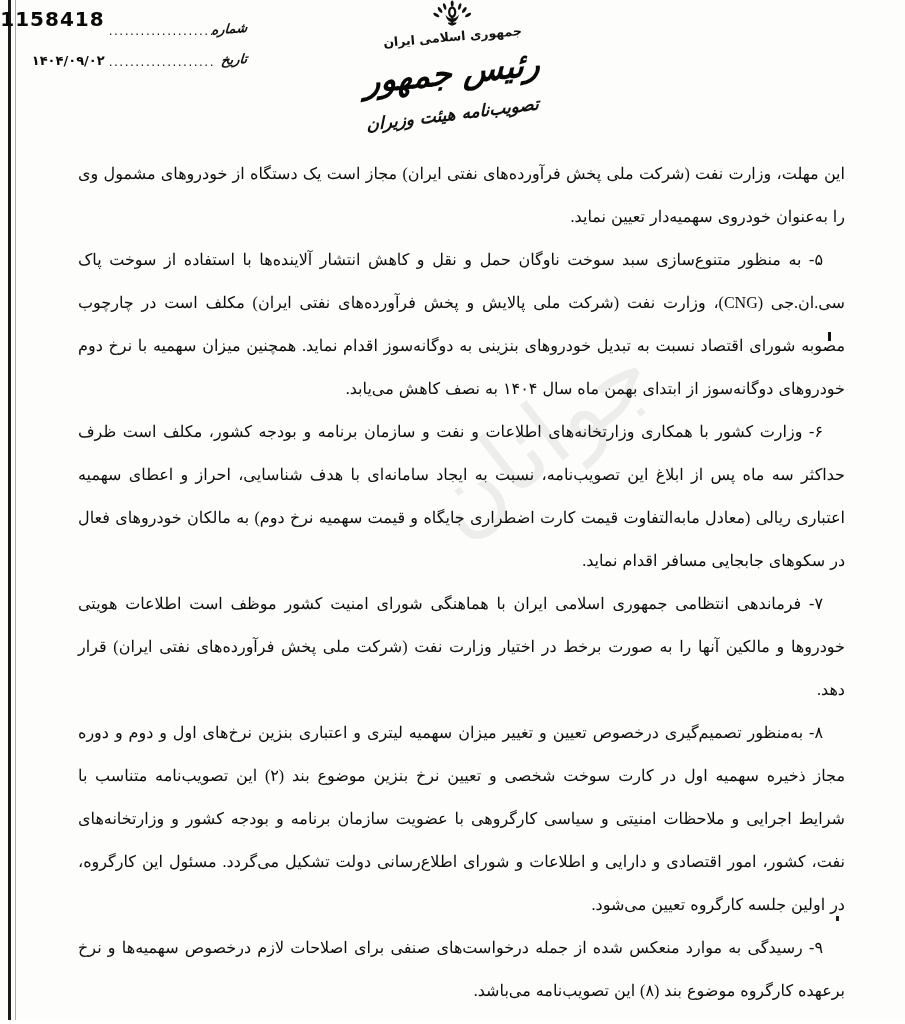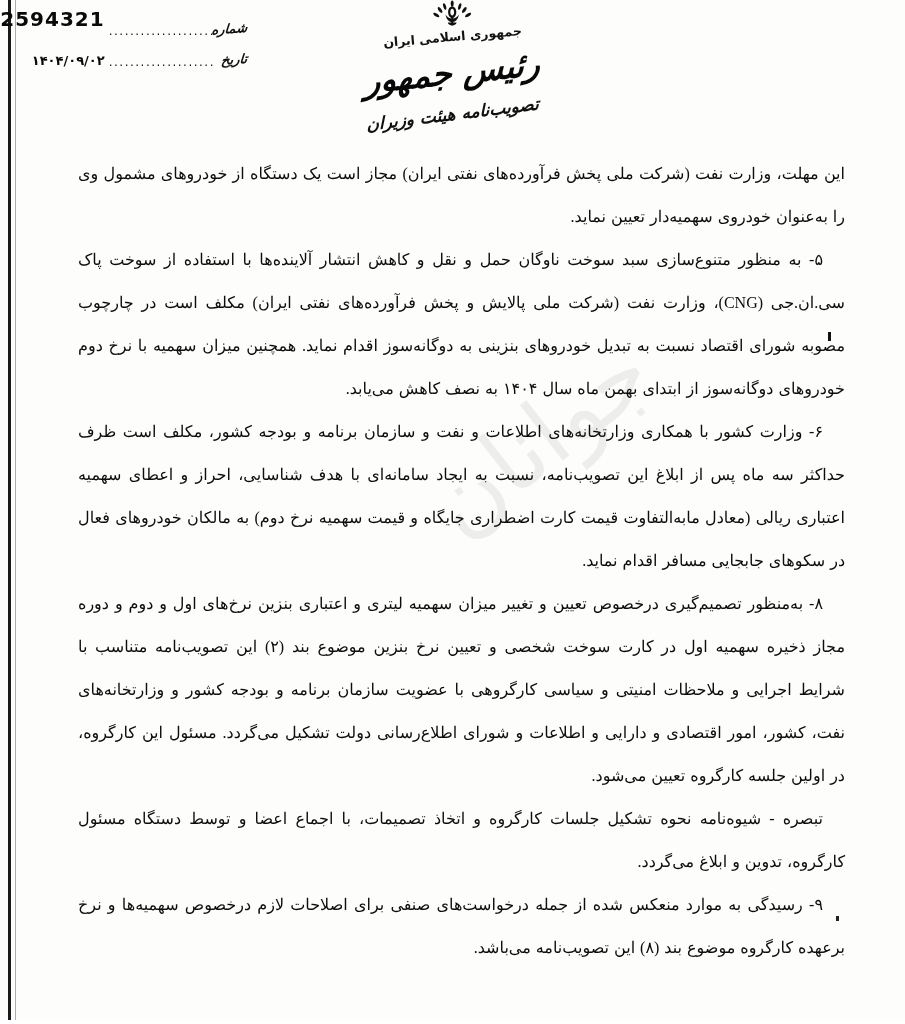--- a/index.html
+++ b/index.html
@@ -228,21 +228,21 @@
 
   <div class="binding-line"></div>
   <div class="binding-line-2"></div>
 
   <div class="watermark">جوانان</div>
 
   <div class="stamp">
     <div class="stamp-row number">
       <span class="stamp-label">شماره</span>
       <span class="stamp-dots">....................</span>
-      <span class="stamp-value">2594321</span>
+      <span class="stamp-value">1158418</span>
       <span class="stamp-value small">ات۶۵۰۰۱ه</span>
     </div>
     <div class="stamp-row date">
       <span class="stamp-label">تاریخ</span>
       <span class="stamp-dots">....................</span>
       <span class="stamp-value">۱۴۰۴/۰۹/۰۲</span>
     </div>
   </div>
 
   <div class="masthead">
@@ -269,21 +269,21 @@
     </div>
     <div>
       <span class="doc-kind">تصویب‌نامه هیئت وزیران</span>
     </div>
   </div>
 
   <div class="body-area">
     <p class="para">این مهلت، وزارت نفت (شرکت ملی پخش فرآورده‌های نفتی ایران) مجاز است یک دستگاه از خودروهای مشمول وی را به‌عنوان خودروی سهمیه‌دار تعیین نماید.</p>
     <p class="para indent">۵- به منظور متنوع‌سازی سبد سوخت ناوگان حمل و نقل و کاهش انتشار آلاینده‌ها با استفاده از سوخت پاک سی.ان.جی (CNG)، وزارت نفت (شرکت ملی پالایش و پخش فرآورده‌های نفتی ایران) مکلف است در چارچوب مصوبه شورای اقتصاد نسبت به تبدیل خودروهای بنزینی به دوگانه‌سوز اقدام نماید. همچنین میزان سهمیه با نرخ دوم خودروهای دوگانه‌سوز از ابتدای بهمن ماه سال ۱۴۰۴ به نصف کاهش می‌یابد.</p>
     <p class="para indent">۶- وزارت کشور با همکاری وزارتخانه‌های اطلاعات و نفت و سازمان برنامه و بودجه کشور، مکلف است ظرف حداکثر سه ماه پس از ابلاغ این تصویب‌نامه، نسبت به ایجاد سامانه‌ای با هدف شناسایی، احراز و اعطای سهمیه اعتباری ریالی (معادل مابه‌التفاوت قیمت کارت اضطراری جایگاه و قیمت سهمیه نرخ دوم) به مالکان خودروهای فعال در سکوهای جابجایی مسافر اقدام نماید.</p>
+    <p class="para indent">۷- فرماندهی انتظامی جمهوری اسلامی ایران با هماهنگی شورای امنیت کشور موظف است اطلاعات هویتی خودروها و مالکین آنها را به صورت برخط در اختیار وزارت نفت (شرکت ملی پخش فرآورده‌های نفتی ایران) قرار دهد.</p>
     <p class="para indent">۸- به‌منظور تصمیم‌گیری درخصوص تعیین و تغییر میزان سهمیه لیتری و اعتباری بنزین نرخ‌های اول و دوم و دوره مجاز ذخیره سهمیه اول در کارت سوخت شخصی و تعیین نرخ بنزین موضوع بند (۲) این تصویب‌نامه متناسب با شرایط اجرایی و ملاحظات امنیتی و سیاسی کارگروهی با عضویت سازمان برنامه و بودجه کشور و وزارتخانه‌های نفت، کشور، امور اقتصادی و دارایی و اطلاعات و شورای اطلاع‌رسانی دولت تشکیل می‌گردد. مسئول این کارگروه، در اولین جلسه کارگروه تعیین می‌شود.</p>
-    <p class="para indent">تبصره - شیوه‌نامه نحوه تشکیل جلسات کارگروه و اتخاذ تصمیمات، با اجماع اعضا و توسط دستگاه مسئول کارگروه، تدوین و ابلاغ می‌گردد.</p>
     <p class="para indent">۹- رسیدگی به موارد منعکس شده از جمله درخواست‌های صنفی برای اصلاحات لازم درخصوص سهمیه‌ها و نرخ برعهده کارگروه موضوع بند (۸) این تصویب‌نامه می‌باشد.</p>
   </div>
 
   <div class="edge-speck"></div>
   <div class="edge-speck2"></div>
   <div class="bottom-fade"></div>
 </div>
 
 </body></html>

